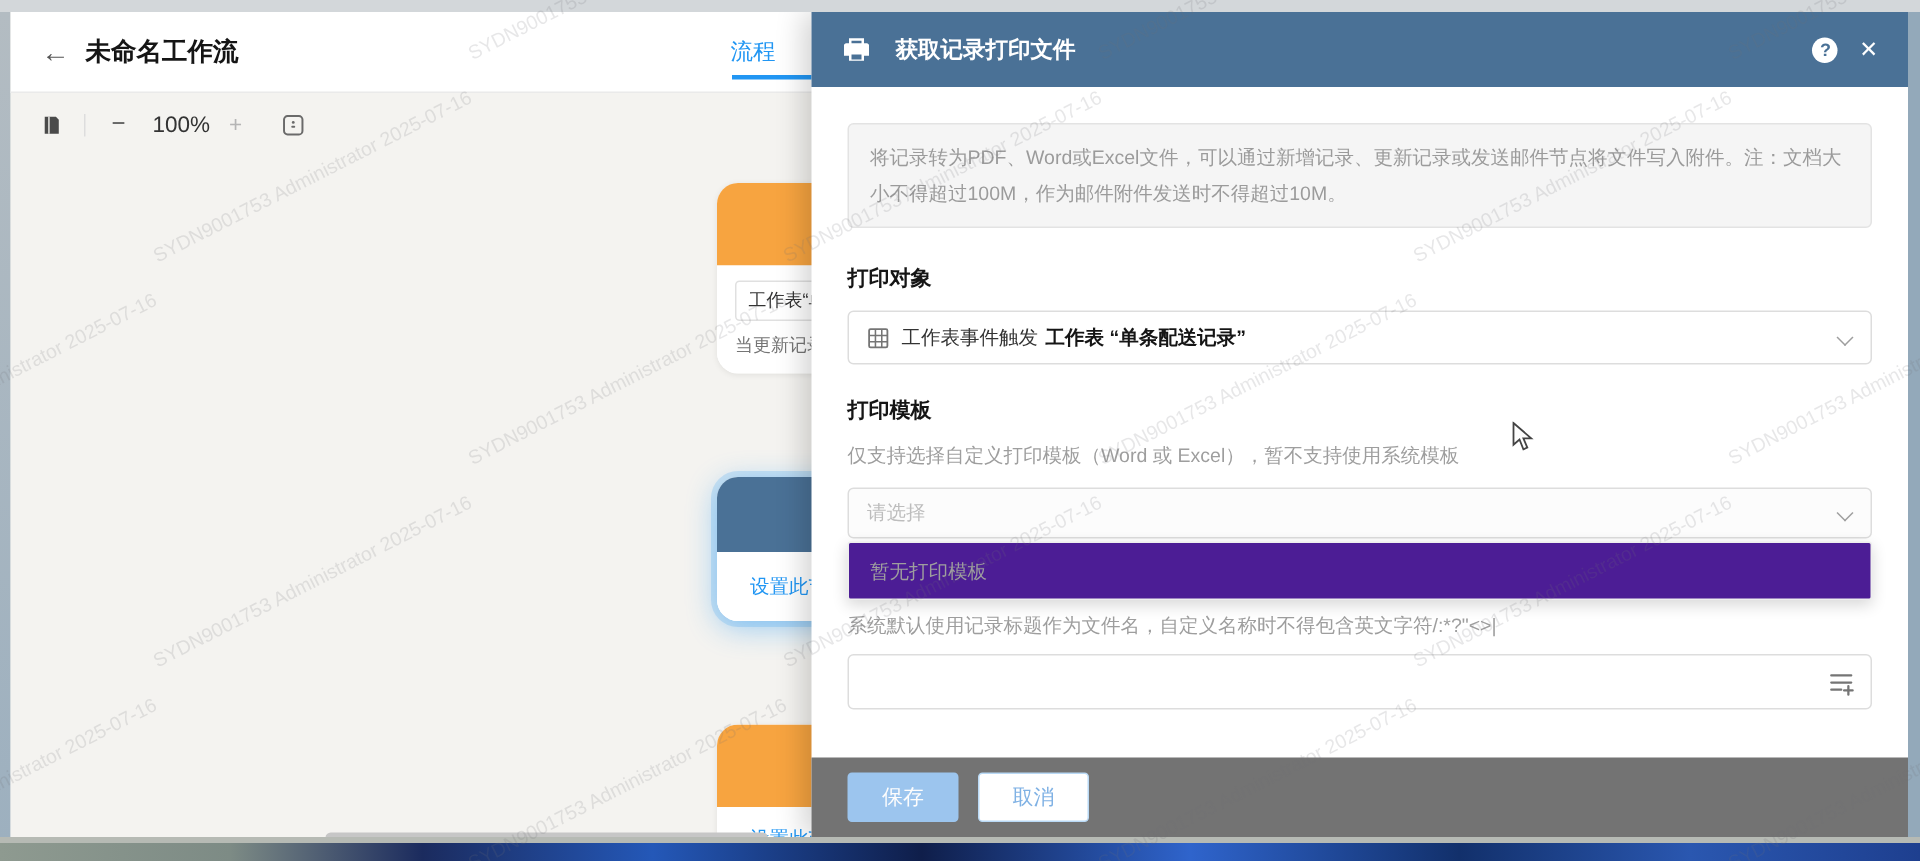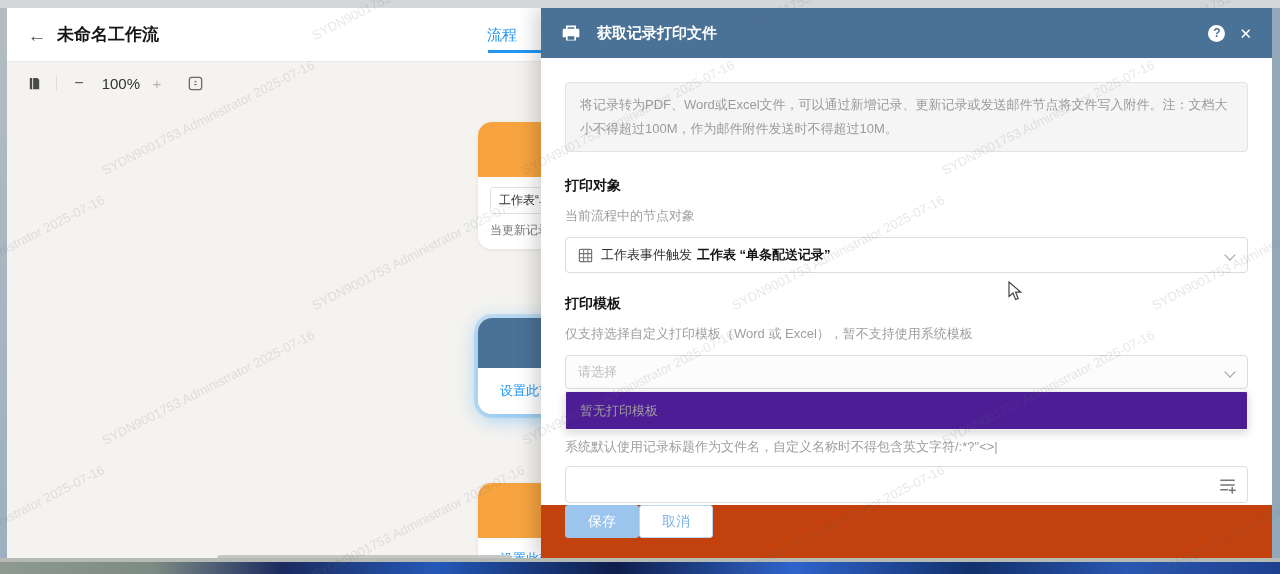--- a/index.html
+++ b/index.html
@@ -80,22 +80,22 @@
   .options-panel { position:relative; margin:2px 0 8px 0; background:#4c1d95; border:1px solid #eee; border-radius:2px;
                    box-shadow:0 3px 10px rgba(0,0,0,0.16); z-index:5; }
   .option-item { height:37px; display:flex; align-items:center; padding:0 14px; font-size:13px; color:#9e9e9e; cursor:pointer; }
 
   .hint-text { font-size:13px; color:#9e9e9e; margin-bottom:10px; white-space:nowrap; overflow:hidden; }
   .text-input { position:relative; height:37px; border:1px solid #ddd; border-radius:4px; background:#fff; margin-bottom:19px; }
   .text-input input { position:absolute; left:0; top:0; width:100%; height:100%; border:none; outline:none;
                       background:transparent; padding:0 40px 0 12px; font-size:13px; font-family:inherit; }
   .field-add-icon { position:absolute; right:10px; top:9px; cursor:pointer; display:flex; }
 
-  .modal-footer { position:absolute; left:0; bottom:0; width:100%; height:53px; background:#c2410c;
-                  display:flex; padding:0 24px; }
+  .modal-footer { position:absolute; left:0; bottom:0; width:100%; height:53px; background:#737373;
+                  display:flex; align-items:center; padding:0 24px; gap:13px; }
   .btn { height:33px; border-radius:3px; font-size:14px; display:flex; align-items:center; justify-content:center;
          cursor:pointer; padding:0 22px; }
   .btn-save { background:#9cc5ee; color:#fdfdfd; border:1px solid #9cc5ee; }
   .btn-cancel { background:#fff; color:#7fb1e4; border:1px solid #b9d9f5; }
 
   
   #watermark-layer { position:absolute; left:0; top:0; width:1280px; height:574px; pointer-events:none; z-index:50; overflow:hidden; }
   #watermark-layer span { position:absolute; white-space:nowrap; transform:rotate(-27deg); font-size:13px; color:rgba(110,110,120,0.17); }
 
   
@@ -180,21 +180,20 @@
         <span class="help-icon">
             <span>?</span>
           </span>
         <span class="close-icon"><span>✕</span></span>
       </div>
 
       <div class="modal-body">
         <div class="info-box">将记录转为PDF、Word或Excel文件，可以通过新增记录、更新记录或发送邮件节点将文件写入附件。注：文档大小不得超过100M，作为邮件附件发送时不得超过10M。</div>
 
         <div class="sec-heading">打印对象</div>
-        <div class="sec-desc">当前流程中的节点对象</div>
         <div class="select-box">
           <span class="grid-icon">
             <svg width="15" height="15" viewBox="0 0 16 16">
                 <rect x="1.5" y="1.5" width="13" height="13" rx="1" fill="none" stroke="#757575" stroke-width="1.3"></rect>
                 <path d="M1.5 6h13M1.5 10.5h13M6 1.5v13M10.5 1.5v13" stroke="#757575" stroke-width="1.1"></path>
               </svg>
           </span>
           <span class="sel-text">工作表事件触发</span>
           <span class="sel-text sel-bold">工作表 “单条配送记录”</span>
           <span class="chevron"></span>

